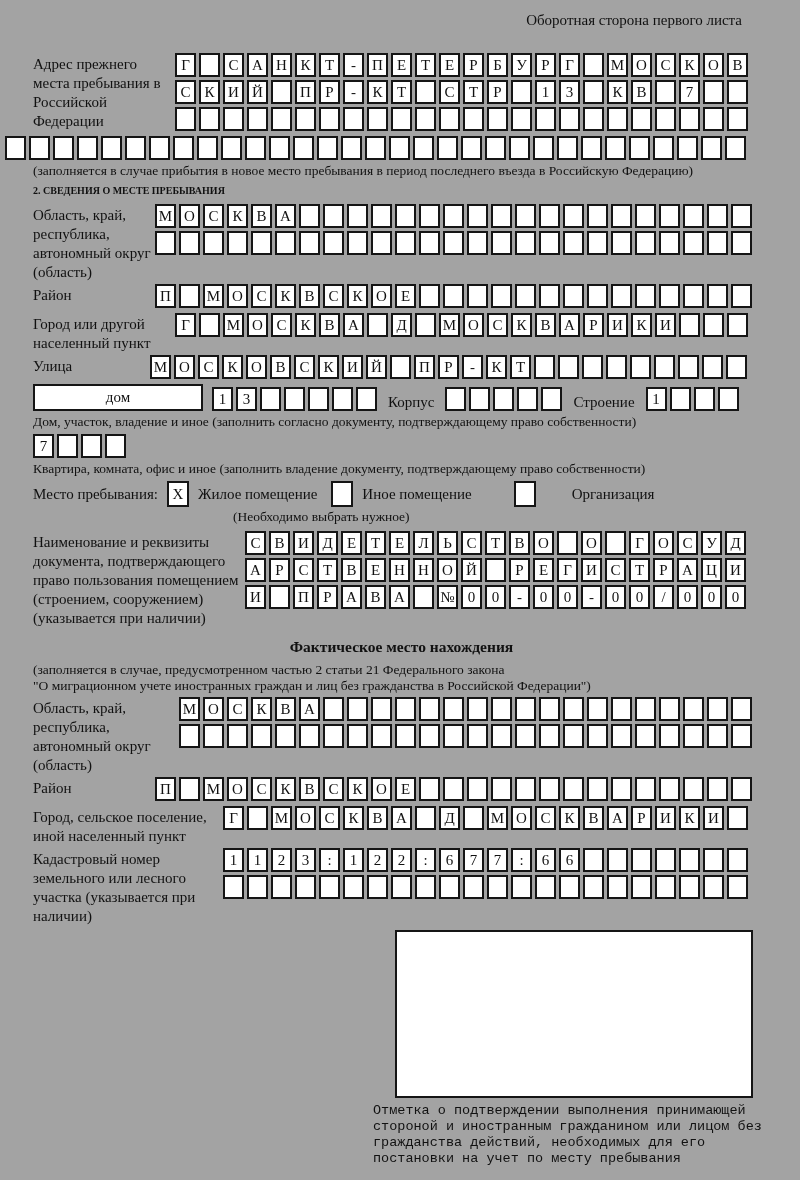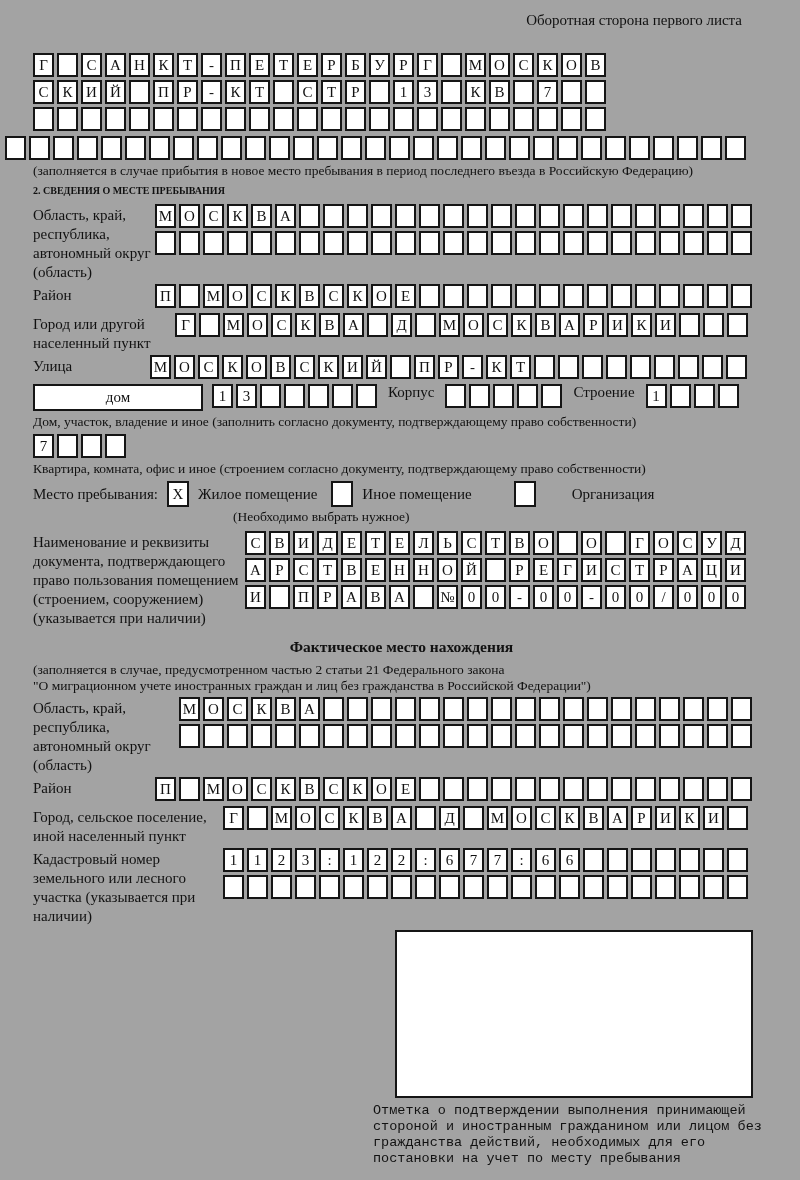--- a/index.html
+++ b/index.html
@@ -23,21 +23,21 @@
   .cell{
     box-sizing:border-box;flex:none;
     width:21px;height:24px;border:2px solid #151515;
     font:15px/20px "Liberation Serif","DejaVu Serif",serif;
     text-align:center;background:#fff;
   }
   .fullrow{margin-left:-28px;margin-top:1px;}
   .note{font-size:13.5px;margin:1px 0 3px 0;}
   .center{text-align:left;}
   .sec-title{font-weight:bold;font-size:10px;text-align:left;margin:6px 0 8px 0;}
-  .house-row{display:flex;align-items:flex-start;gap:9px;margin:2px 0 3px 0;}
+  .house-row{display:flex;align-items:flex-end;gap:9px;margin:2px 0 3px 0;}
   .bigbox{
     box-sizing:border-box;flex:none;border:2px solid #151515;height:27px;
     line-height:23px;text-align:center;font-size:15px;background:#fff;
   }
   .w170{width:170px;} .w200{width:200px;}
   .inline-lbl{flex:none;font-size:15px;padding:0 2px;}
   .smallnote{font-size:13.5px;margin:0 0 4px 0;}
   .place-row{display:flex;align-items:center;margin-top:4px;}
   .checkbox{
     box-sizing:border-box;flex:none;display:inline-block;
@@ -60,20 +60,21 @@
   }
 </style>
 </head>
 <body>
 
 <div class="page">
 
   <div class="hdr">Оборотная сторона первого листа</div>
 
   <div class="frow">
+    <div class="lbl w142">Адрес прежнего места пребывания в Российской Федерации</div>
     <div class="rows">
       <div class="cells">
           <span class="cell">Г</span>
           <span class="cell"></span>
           <span class="cell">С</span>
           <span class="cell">А</span>
           <span class="cell">Н</span>
           <span class="cell">К</span>
           <span class="cell">Т</span>
           <span class="cell">-</span>
@@ -367,21 +368,21 @@
   <div class="smallnote">Дом, участок, владение и иное (заполнить согласно документу, подтверждающему право собственности)</div>
 
   <div class="house-row">
     <div class="cells" style="margin-bottom:0">
         <span class="cell">7</span>
         <span class="cell"></span>
         <span class="cell"></span>
         <span class="cell"></span>
       </div>
   </div>
-  <div class="smallnote">Квартира, комната, офис и иное (строением согласно документу, подтверждающему право собственности)</div>
+  <div class="smallnote">Квартира, комната, офис и иное (заполнить владение документу, подтверждающему право собственности)</div>
 
   <div class="place-row">
     <span class="plabel">Место пребывания:</span>
     <span class="checkbox">X</span>
     <span class="optlbl">Жилое помещение</span>
     <span class="checkbox"></span>
     <span class="optlbl">Иное помещение</span>
     <span class="checkbox gap28"></span>
     <span class="optlbl gap40" style="margin-left:36px">Организация</span>
   </div>

